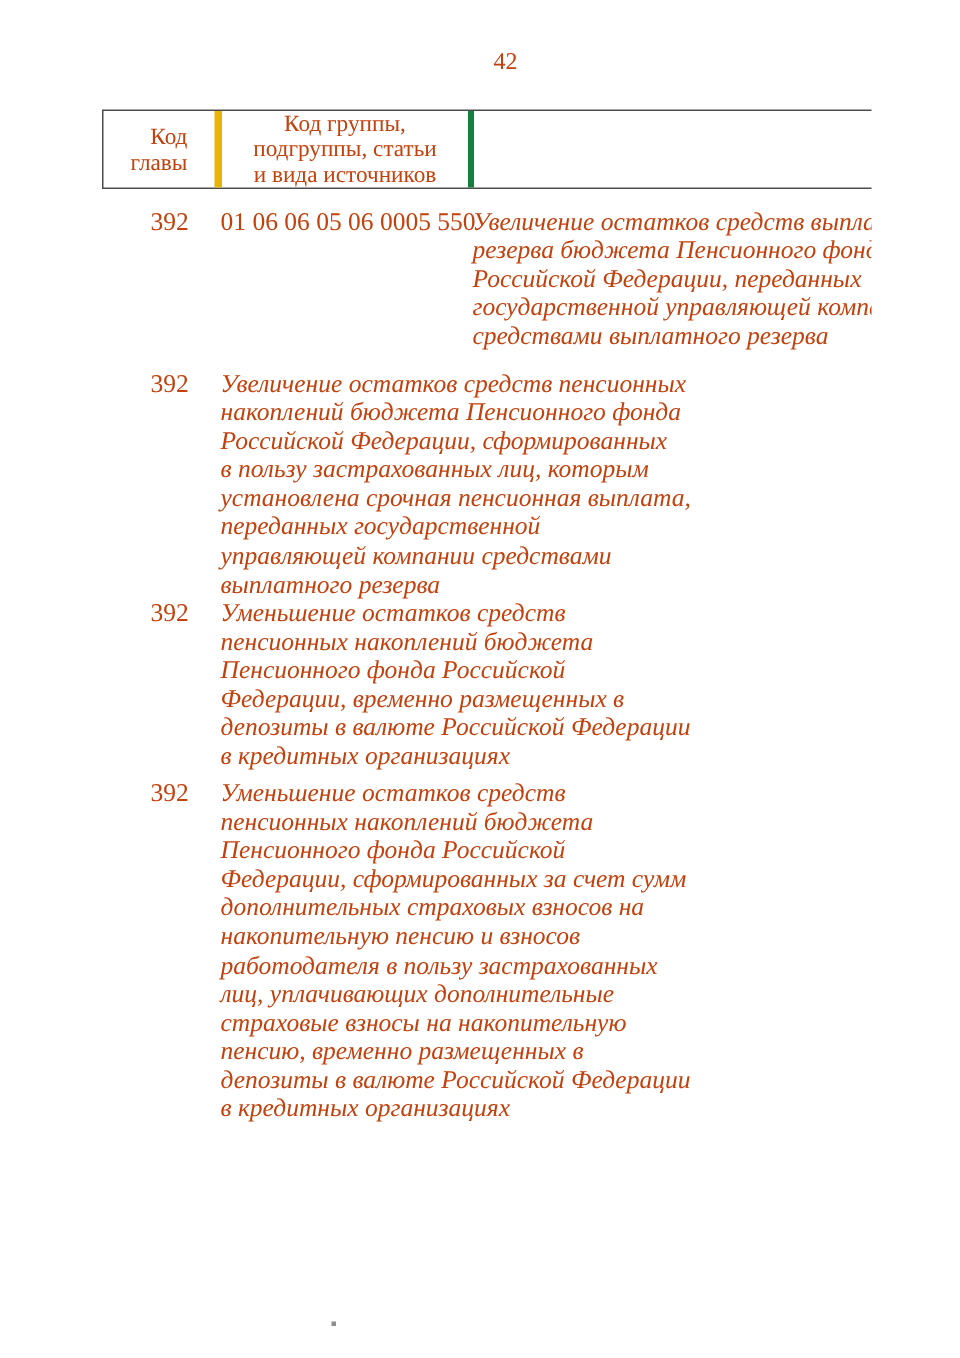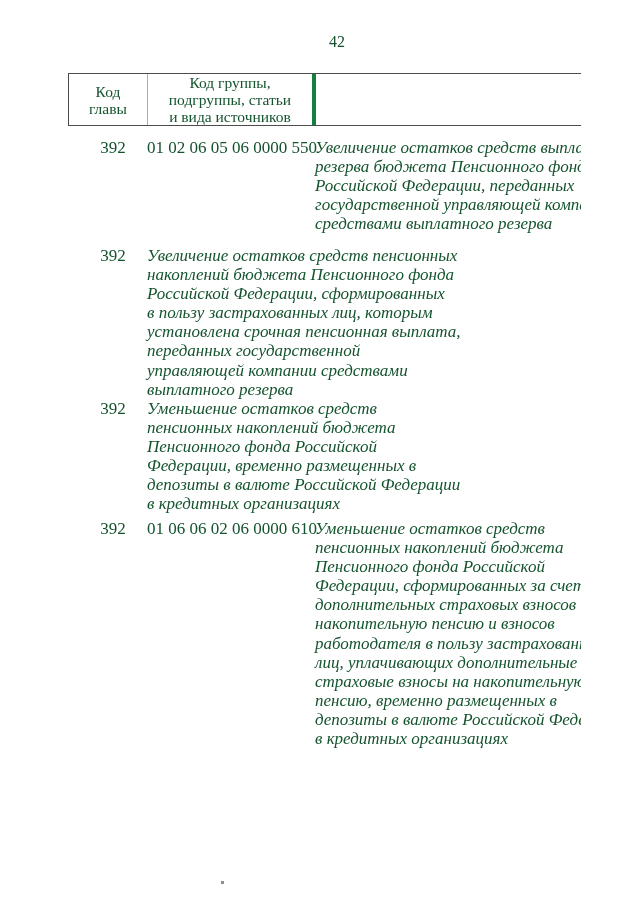--- a/index.html
+++ b/index.html
@@ -7,21 +7,21 @@
     padding: 0;
     background: #ffffff;
   }
   .page {
     position: relative;
     width: 581px;
     height: 905px;
     background: #ffffff;
     overflow: hidden;
     font-family: "Liberation Serif", serif;
-    color: #14532d;
+    color: #c2410c;
   }
   .page-number {
     position: absolute;
     top: 33px;
     left: 307px;
     width: 60px;
     text-align: center;
     font-size: 16px;
     line-height: 18px;
   }
@@ -39,21 +39,21 @@
   .th {
     box-sizing: border-box;
     display: flex;
     align-items: center;
     justify-content: center;
     text-align: center;
     white-space: pre;
     font-size: 15.5px;
     line-height: 17px;
   }
-  .th-1 { width: 79px;  border-right: 1px solid #eab308; }
+  .th-1 { width: 79px;  border-right: 5px solid #eab308; text-align: right; }
   .th-2 { width: 168px; border-right: 4px solid #15803d; }
   .th-3 { flex: 1; }
   
   .row {
     position: absolute;
     left: 68px;
     width: 524px;
     display: flex;
     align-items: flex-start;
     font-size: 17px;
@@ -102,21 +102,21 @@
   <div class="thead">
     <div class="th th-1">Код
 главы</div>
     <div class="th th-2">Код группы,
 подгруппы, статьи
 и вида источников</div>
   </div>
 
   <div class="row row-1">
     <div class="c1">392</div>
-    <div class="c2">01 02 06 05 06 0000 550</div>
+    <div class="c2">01 06 06 05 06 0005 550</div>
     <div class="c3">Увеличение остатков средств выплатного
 резерва бюджета Пенсионного фонда
 Российской Федерации, переданных
 государственной управляющей компании
 средствами выплатного резерва</div>
   </div>
 
   <div class="row row-2">
     <div class="c1">392</div>
     <div class="c3">Увеличение остатков средств пенсионных
@@ -134,21 +134,20 @@
     <div class="c3">Уменьшение остатков средств
 пенсионных накоплений бюджета
 Пенсионного фонда Российской
 Федерации, временно размещенных в
 депозиты в валюте Российской Федерации
 в кредитных организациях</div>
   </div>
 
   <div class="row row-4">
     <div class="c1">392</div>
-    <div class="c2">01 06 06 02 06 0000 610</div>
     <div class="c3">Уменьшение остатков средств
 пенсионных накоплений бюджета
 Пенсионного фонда Российской
 Федерации, сформированных за счет сумм
 дополнительных страховых взносов на
 накопительную пенсию и взносов
 работодателя в пользу застрахованных
 лиц, уплачивающих дополнительные
 страховые взносы на накопительную
 пенсию, временно размещенных в

